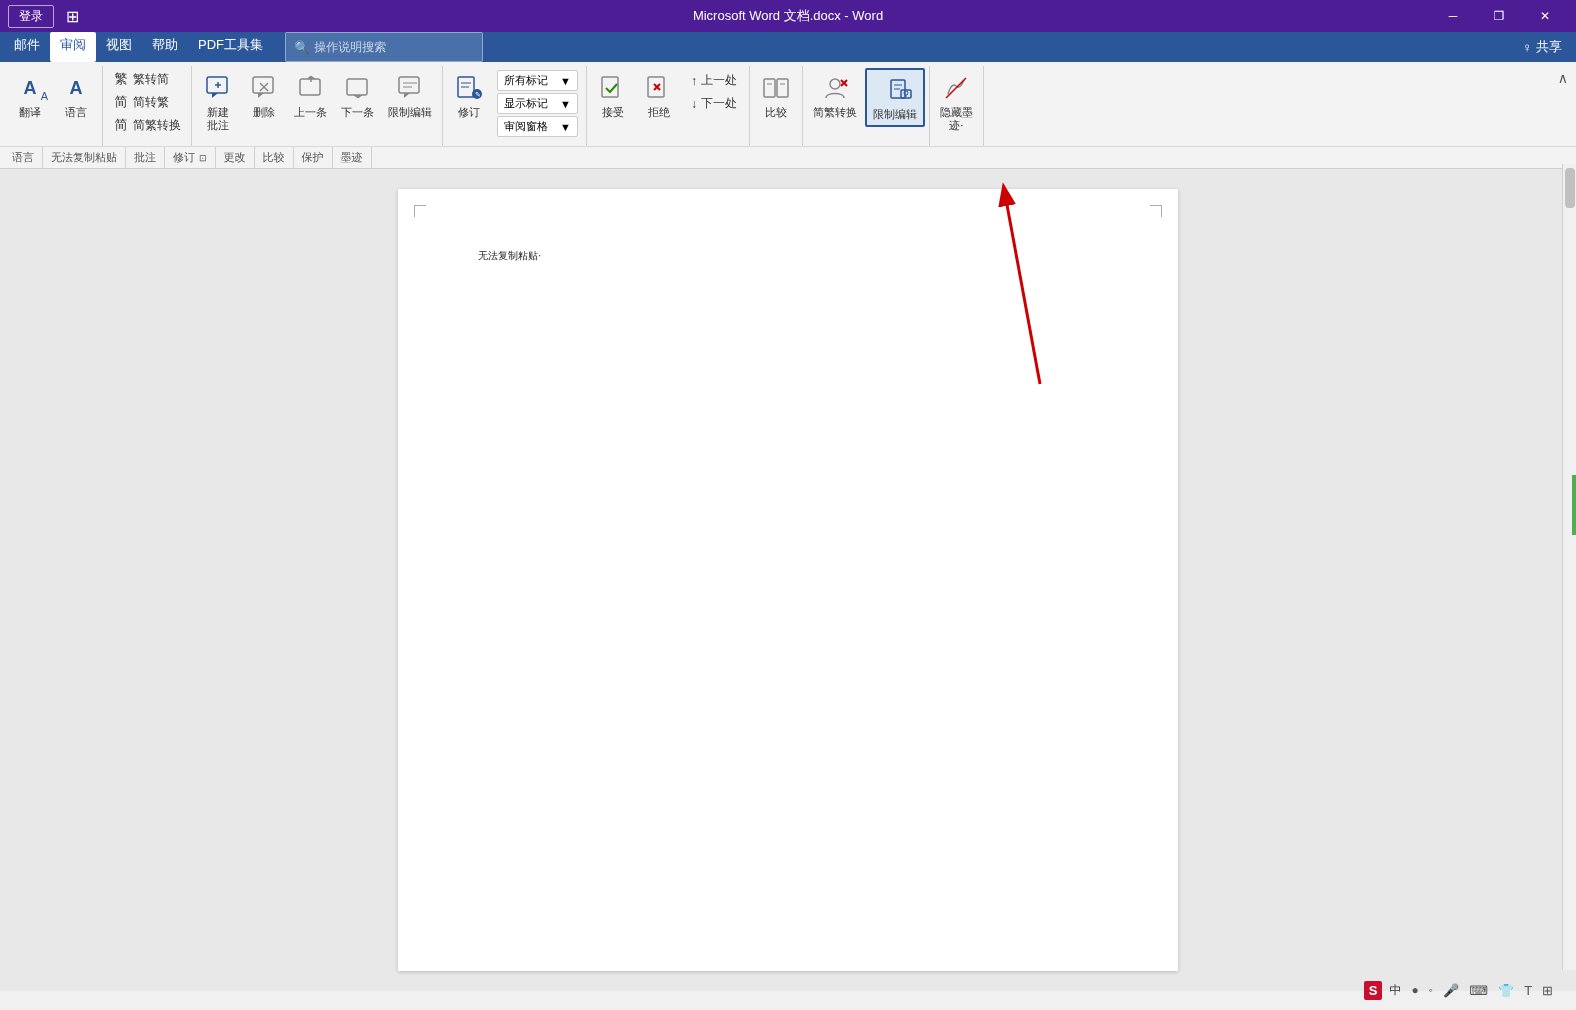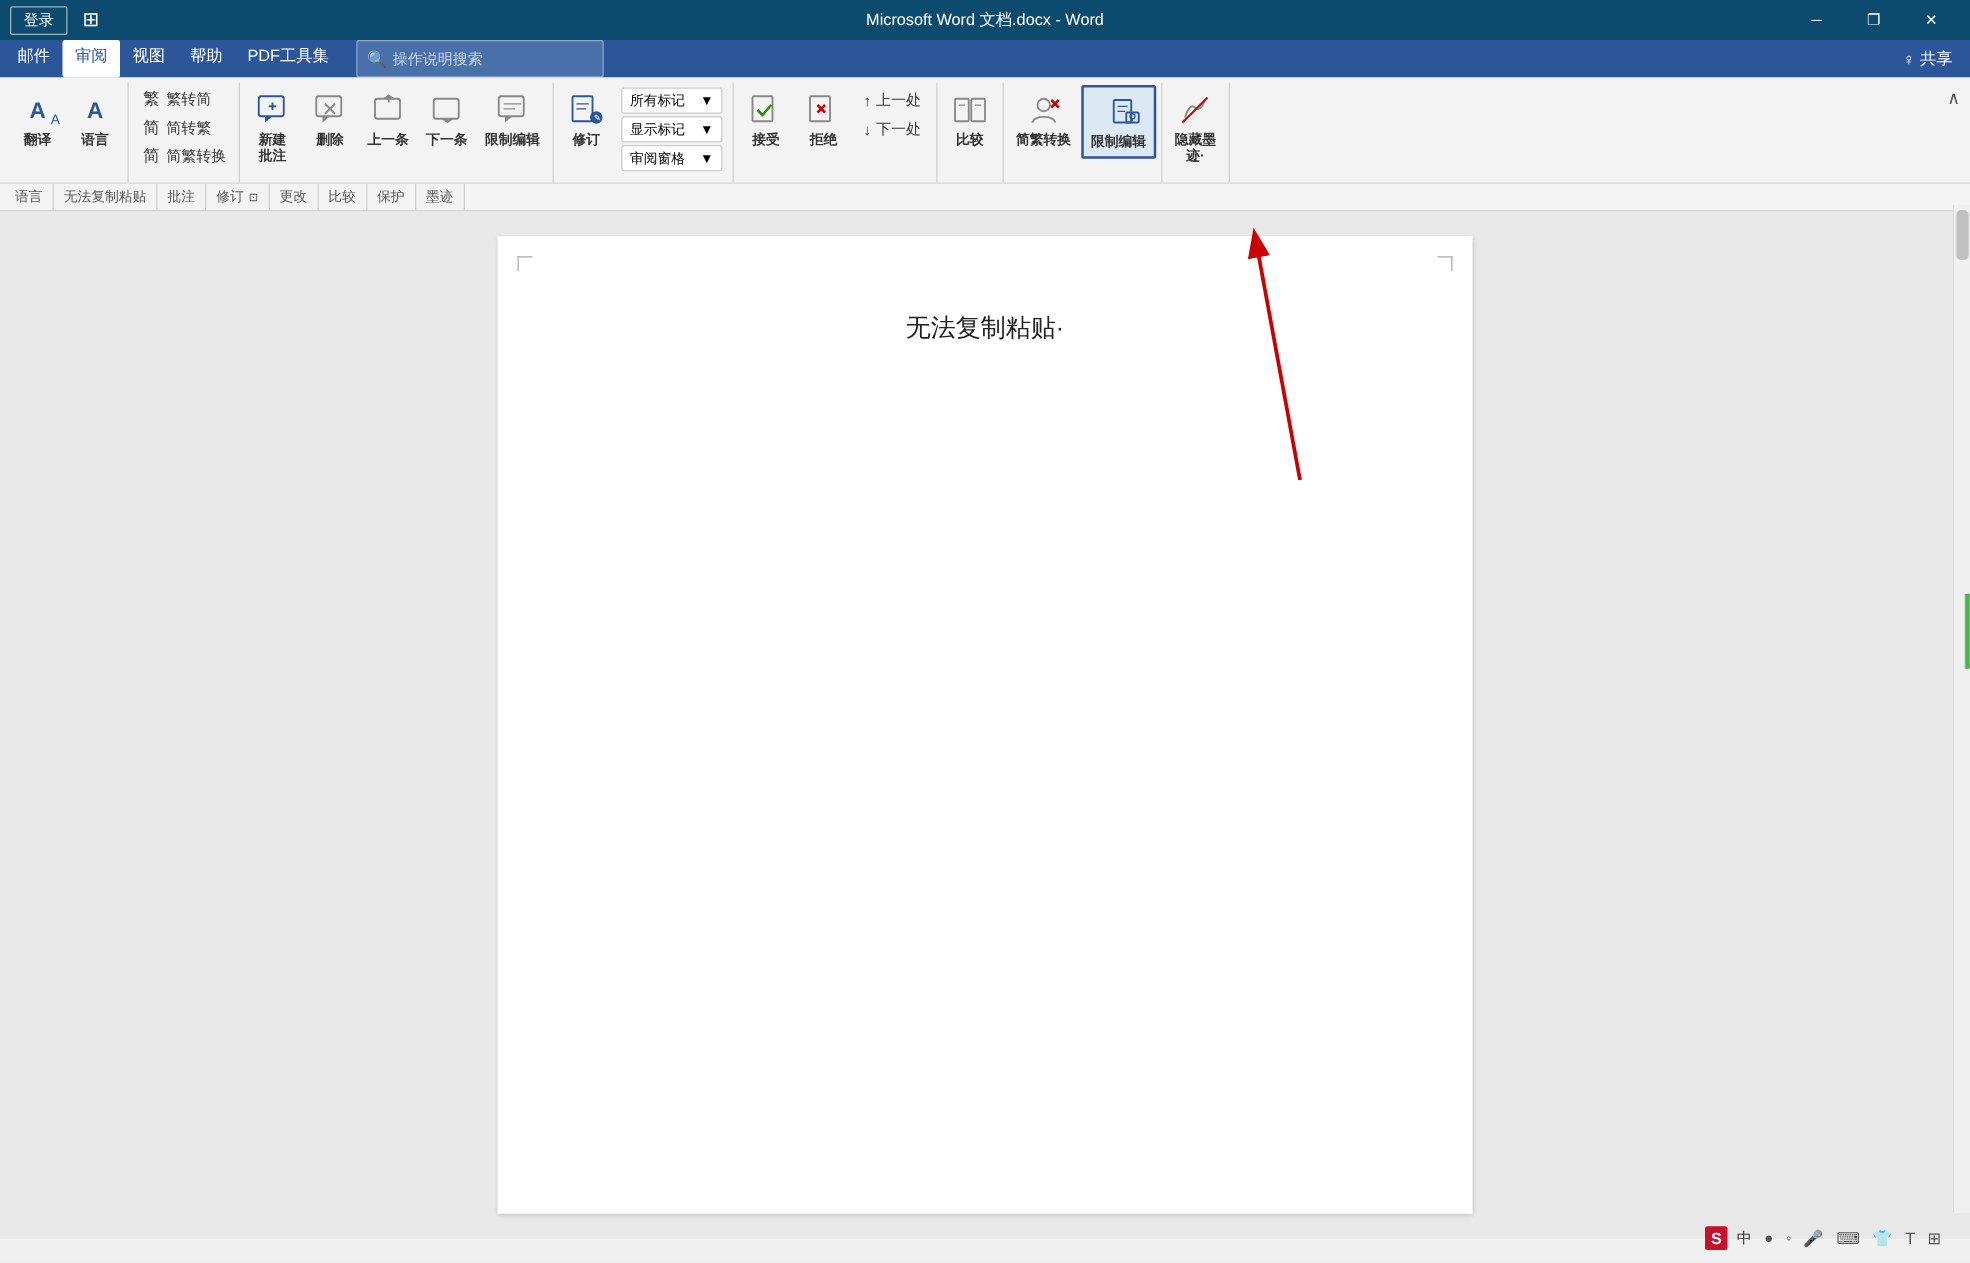--- a/index.html
+++ b/index.html
@@ -1,20 +1,20 @@
 <!DOCTYPE html>
 <html><head>
   <meta charset="utf-8">
   <style>
     * { margin: 0; padding: 0; box-sizing: border-box; }
     body { font-family: 'Microsoft YaHei', 'SimHei', Arial, sans-serif; font-size: 12px; background: #f0f0f0; width: 1576px; height: 1010px; overflow: hidden; }
 
     
     #title-bar {
-      background: #0c4a6e;
+      background: #4c1d95;
       height: 32px;
       display: flex;
       align-items: center;
       justify-content: space-between;
       color: white;
       padding: 0 8px;
       user-select: none;
     }
     #title-bar .title-text {
       position: absolute;
@@ -143,21 +143,20 @@
       align-items: center;
       justify-content: center;
       font-size: 20px;
     }
     .ribbon-btn .btn-label {
       font-size: 11px;
       color: #333;
       text-align: center;
       line-height: 1.2;
       margin-top: 2px;
-      font-weight: bold;
     }
 
     
     .ribbon-small-group {
       display: flex;
       flex-direction: column;
       gap: 1px;
     }
     .ribbon-small-btn {
       display: flex;
@@ -223,23 +222,22 @@
     .doc-page {
       background: white;
       width: 780px;
       min-height: 700px;
       box-shadow: 0 1px 4px rgba(0,0,0,0.2);
       padding: 60px 80px;
       position: relative;
     }
 
     .doc-text {
-      font-size: 20px;
+      font-size: 10px;
       color: #222;
-      text-align: center;
     }
 
     
     .corner-mark {
       position: absolute;
       width: 12px;
       height: 12px;
       border-color: #aaa;
       border-style: solid;
     }

